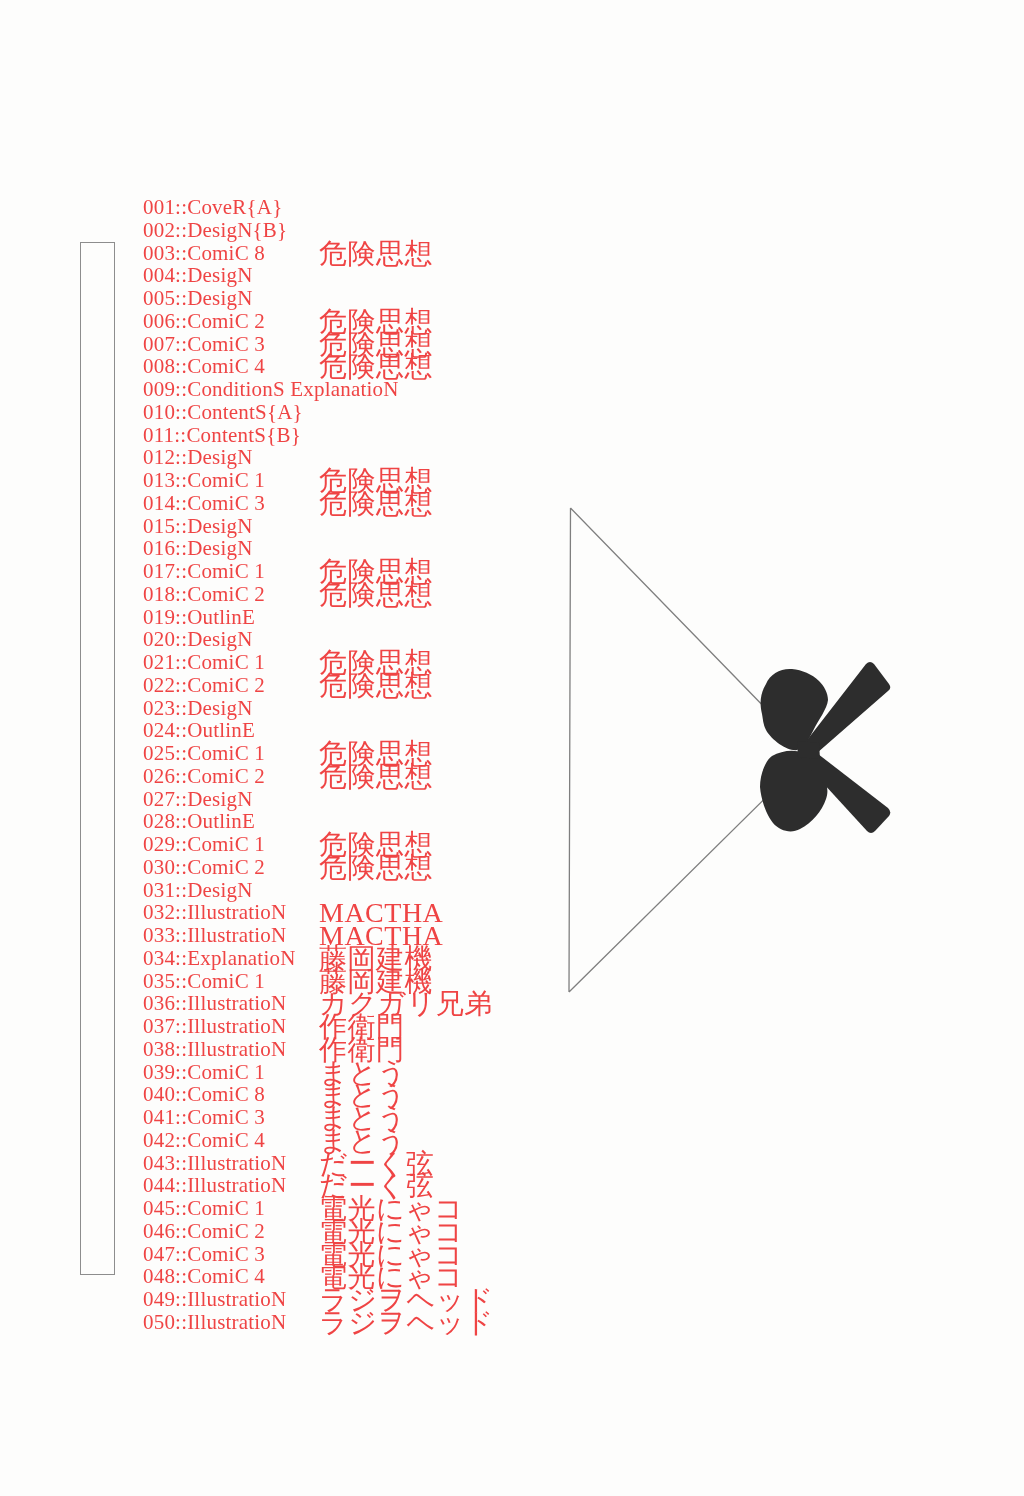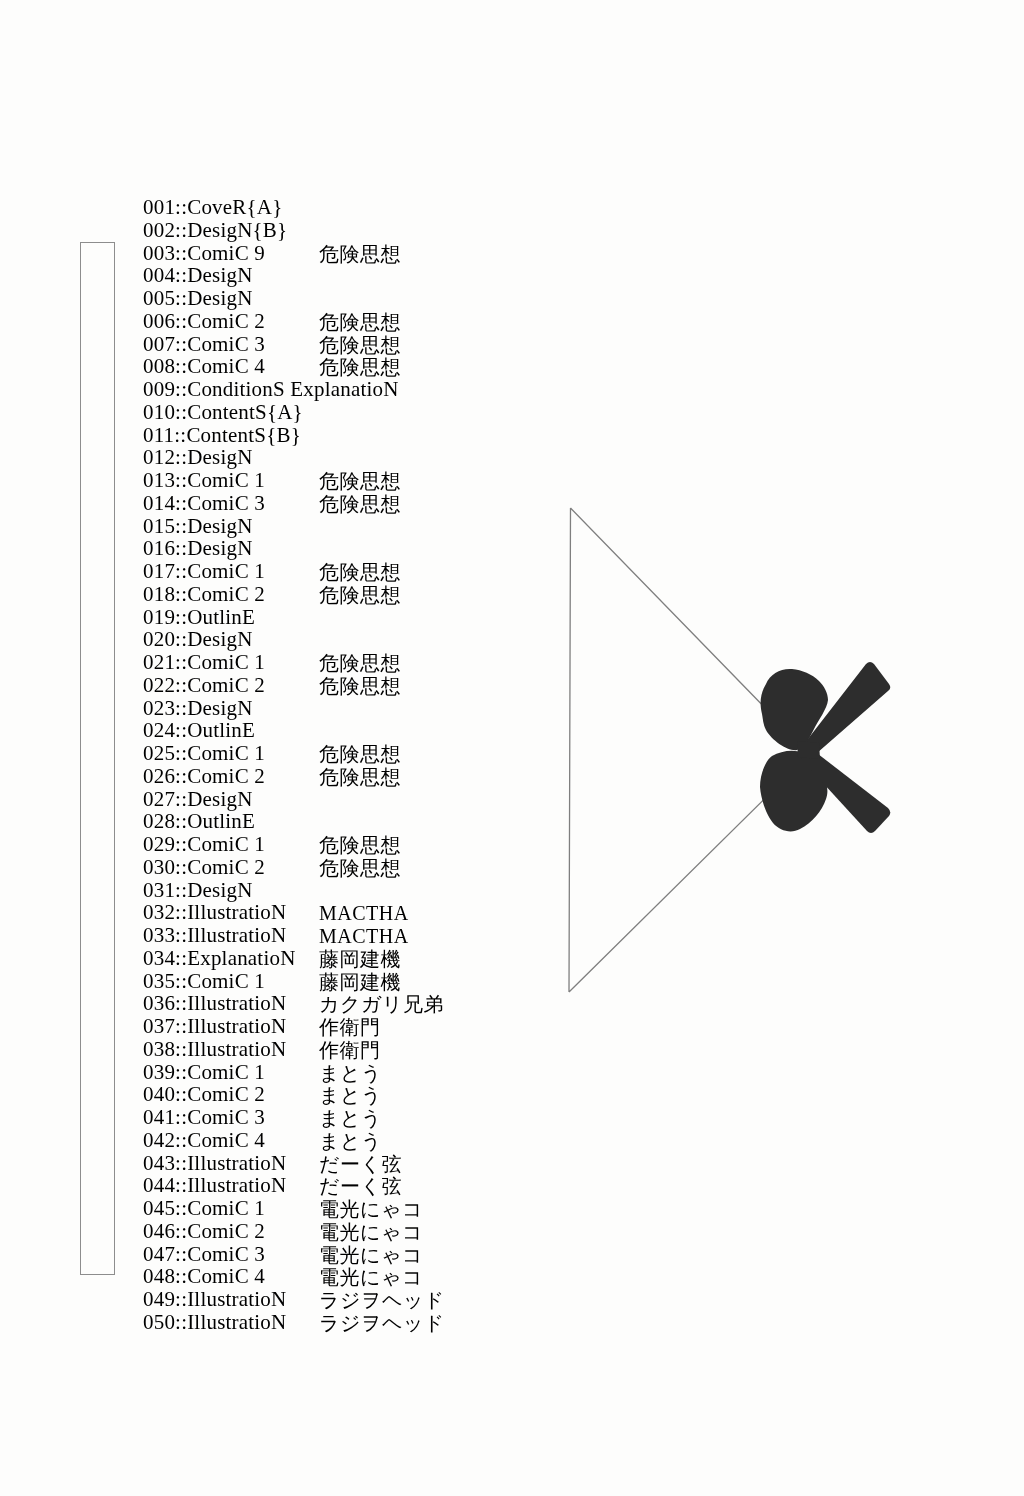--- a/index.html
+++ b/index.html
@@ -17,46 +17,46 @@
     left:80px;top:242px;
     width:33px;height:1031px;
     border:1px solid #8d8d8d;
     background:transparent;
   }
   
   #toc{
     position:absolute;
     left:143px;top:196px;
     line-height:22.75px;
-    color:#000000;
+    color:#ef4444;
   }
   .row{position:relative;height:22.75px;white-space:pre;}
   .t{font-size:21px;letter-spacing:0.2px;}
   .a{
     position:absolute;left:176px;top:1px;
-    font-size:20px;letter-spacing:0.5px;
+    font-size:28px;letter-spacing:0.5px;
   }
   
   #art{
     position:absolute;left:0;top:0;
     width:1024px;height:1496px;
     pointer-events:none;
   }
 </style>
 </head>
 <body>
 
 <div id="page">
 
   <div id="left-rect"></div>
 
   <div id="toc">
       <div class="row"><span class="t">001::CoveR{A}</span><span class="a"></span></div>
       <div class="row"><span class="t">002::DesigN{B}</span><span class="a"></span></div>
-      <div class="row"><span class="t">003::ComiC 9</span><span class="a">危険思想</span></div>
+      <div class="row"><span class="t">003::ComiC 8</span><span class="a">危険思想</span></div>
       <div class="row"><span class="t">004::DesigN</span><span class="a"></span></div>
       <div class="row"><span class="t">005::DesigN</span><span class="a"></span></div>
       <div class="row"><span class="t">006::ComiC 2</span><span class="a">危険思想</span></div>
       <div class="row"><span class="t">007::ComiC 3</span><span class="a">危険思想</span></div>
       <div class="row"><span class="t">008::ComiC 4</span><span class="a">危険思想</span></div>
       <div class="row"><span class="t">009::ConditionS ExplanatioN</span><span class="a"></span></div>
       <div class="row"><span class="t">010::ContentS{A}</span><span class="a"></span></div>
       <div class="row"><span class="t">011::ContentS{B}</span><span class="a"></span></div>
       <div class="row"><span class="t">012::DesigN</span><span class="a"></span></div>
       <div class="row"><span class="t">013::ComiC 1</span><span class="a">危険思想</span></div>
@@ -79,21 +79,21 @@
       <div class="row"><span class="t">030::ComiC 2</span><span class="a">危険思想</span></div>
       <div class="row"><span class="t">031::DesigN</span><span class="a"></span></div>
       <div class="row"><span class="t">032::IllustratioN</span><span class="a">MACTHA</span></div>
       <div class="row"><span class="t">033::IllustratioN</span><span class="a">MACTHA</span></div>
       <div class="row"><span class="t">034::ExplanatioN</span><span class="a">藤岡建機</span></div>
       <div class="row"><span class="t">035::ComiC 1</span><span class="a">藤岡建機</span></div>
       <div class="row"><span class="t">036::IllustratioN</span><span class="a">カクガリ兄弟</span></div>
       <div class="row"><span class="t">037::IllustratioN</span><span class="a">作衛門</span></div>
       <div class="row"><span class="t">038::IllustratioN</span><span class="a">作衛門</span></div>
       <div class="row"><span class="t">039::ComiC 1</span><span class="a">まとう</span></div>
-      <div class="row"><span class="t">040::ComiC 2</span><span class="a">まとう</span></div>
+      <div class="row"><span class="t">040::ComiC 8</span><span class="a">まとう</span></div>
       <div class="row"><span class="t">041::ComiC 3</span><span class="a">まとう</span></div>
       <div class="row"><span class="t">042::ComiC 4</span><span class="a">まとう</span></div>
       <div class="row"><span class="t">043::IllustratioN</span><span class="a">だーく弦</span></div>
       <div class="row"><span class="t">044::IllustratioN</span><span class="a">だーく弦</span></div>
       <div class="row"><span class="t">045::ComiC 1</span><span class="a">電光にゃコ</span></div>
       <div class="row"><span class="t">046::ComiC 2</span><span class="a">電光にゃコ</span></div>
       <div class="row"><span class="t">047::ComiC 3</span><span class="a">電光にゃコ</span></div>
       <div class="row"><span class="t">048::ComiC 4</span><span class="a">電光にゃコ</span></div>
       <div class="row"><span class="t">049::IllustratioN</span><span class="a">ラジヲヘッド</span></div>
       <div class="row"><span class="t">050::IllustratioN</span><span class="a">ラジヲヘッド</span></div>

